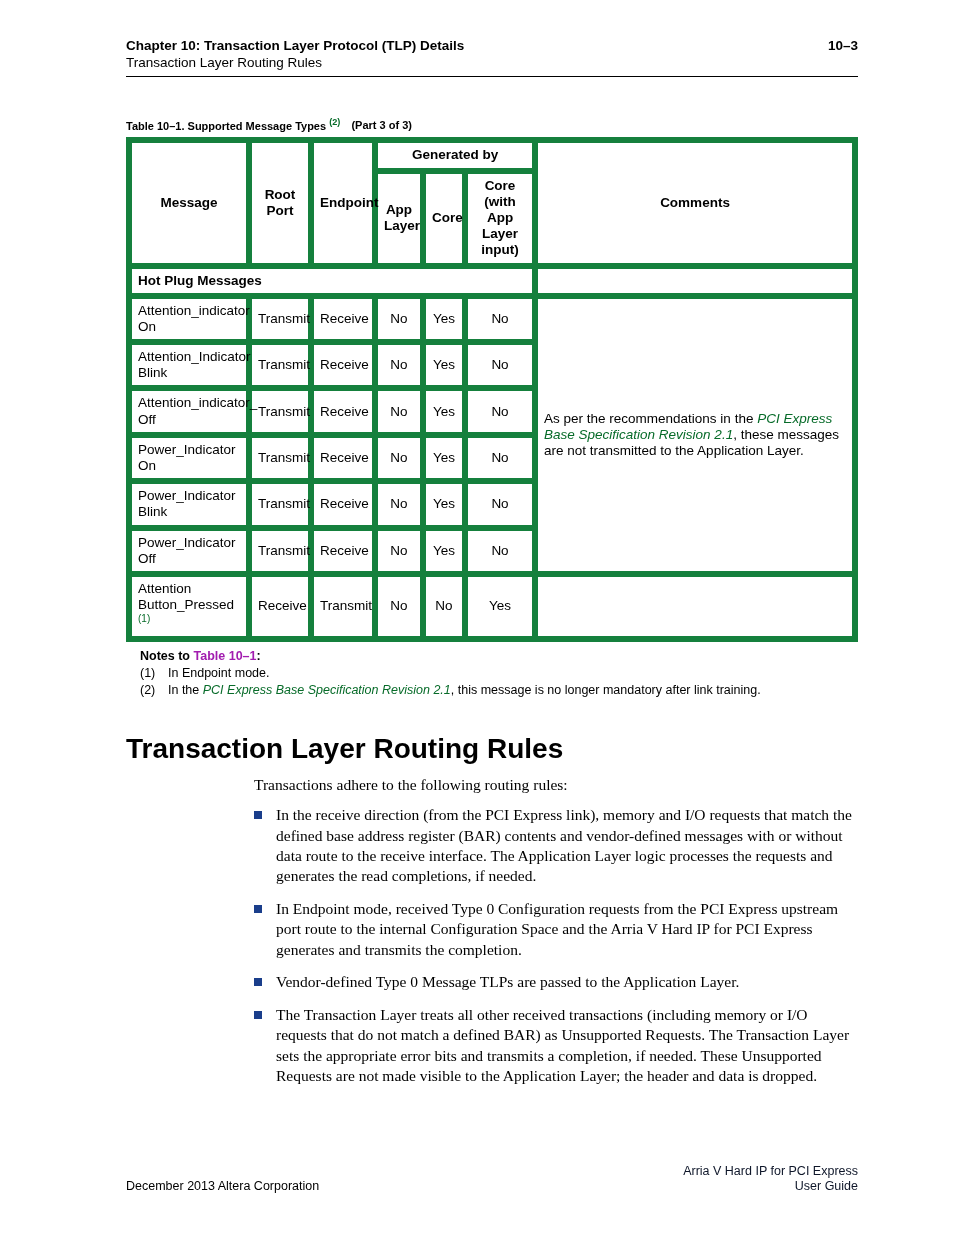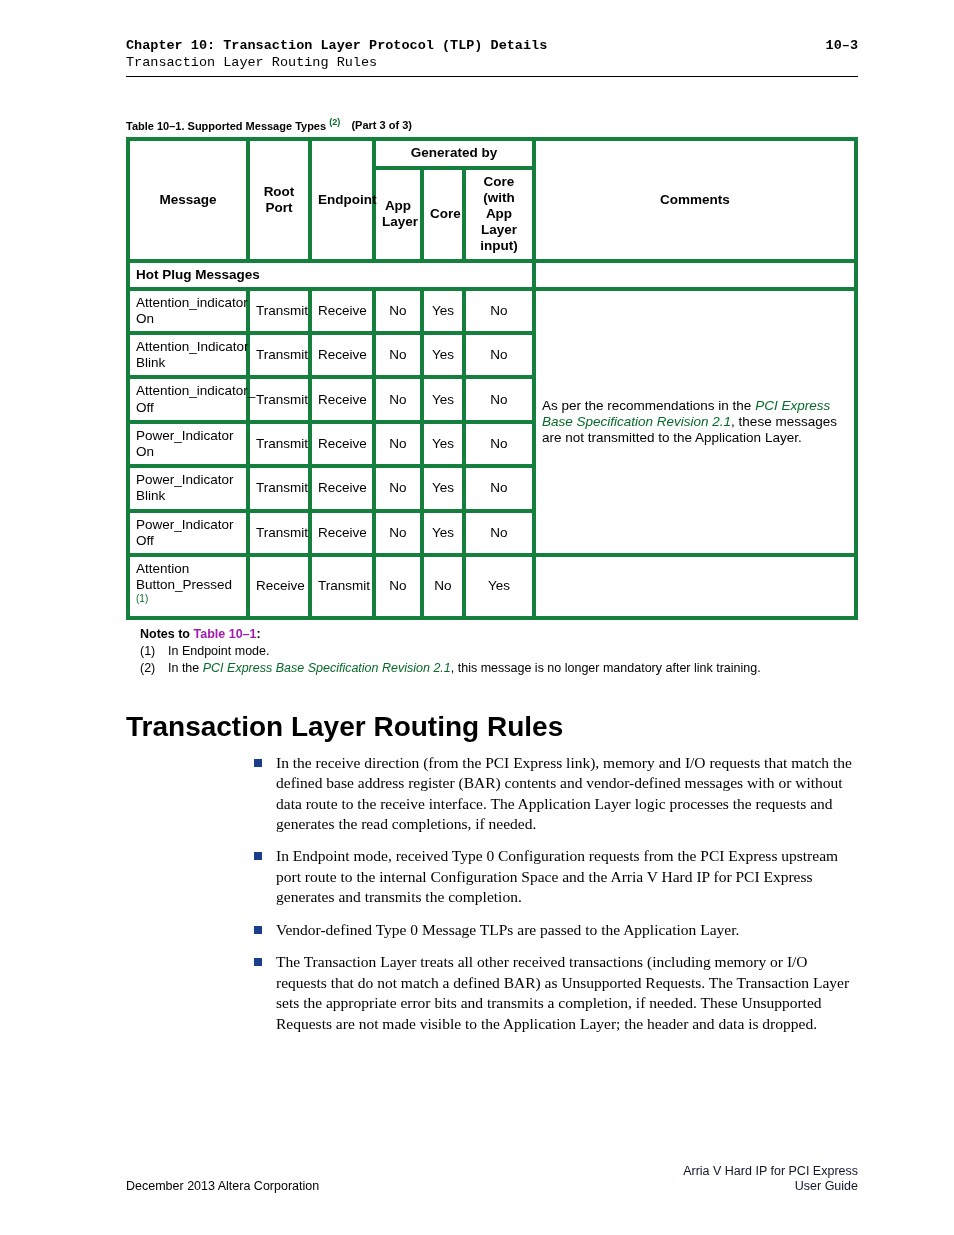--- a/index.html
+++ b/index.html
@@ -14,21 +14,21 @@
     box-sizing: border-box;
     padding: 38px 96px 0 126px;
     font-size: 15px;
   }
   * { box-sizing: border-box; }
 
   
   .header {
     display: flex;
     justify-content: space-between;
-    font-family: Liberation Mono, monospace;
+    font-family: Liberation Sans, sans-serif;
     font-stretch: condensed;
     font-size: 13.5px;
     line-height: 1.25;
   }
   .header-left .chapter { font-weight: 700; }
   .header-left .section { font-weight: 400; }
   .header-right { font-weight: 700; }
   .header-rule {
     border: none;
     border-top: 1px solid #000;
@@ -50,21 +50,21 @@
   
   table.spec {
     border-collapse: collapse;
     width: 100%;
     table-layout: fixed;
     font-family: "Arial Narrow", Arial, sans-serif;
     font-stretch: condensed;
     font-size: 13.5px;
   }
   table.spec th, table.spec td {
-    border: 4px solid #15803d;
+    border: 6px solid #15803d;
     padding: 4px 6px;
     vertical-align: middle;
     line-height: 1.2;
   }
   table.spec th {
     font-weight: 700;
     text-align: center;
     vertical-align: middle;
   }
   table.spec td { text-align: left; }
@@ -282,20 +282,21 @@
     <div class="note-num">(2)</div>
     <div class="note-text">
       <span>In the </span><span class="spec-link">PCI Express Base Specification Revision 2.1</span><span>, this message is no longer mandatory after link training.</span>
     </div>
   </div>
 </div>
 
 <h2 class="section-head">Transaction Layer Routing Rules</h2>
 
 <div class="body">
+  <p class="intro">Transactions adhere to the following routing rules:</p>
   <ul class="rules">
     <li>In the receive direction (from the PCI Express link), memory and I/O requests that match the defined base address register (BAR) contents and vendor-defined messages with or without data route to the receive interface. The Application Layer logic processes the requests and generates the read completions, if needed.</li>
     <li>In Endpoint mode, received Type 0 Configuration requests from the PCI Express upstream port route to the internal Configuration Space and the Arria  V Hard IP for PCI Express generates and transmits the completion.</li>
     <li>Vendor-defined Type 0 Message TLPs are passed to the Application Layer.</li>
     <li>The Transaction Layer treats all other received transactions (including memory or I/O requests that do not match a defined BAR) as Unsupported Requests. The Transaction Layer sets the appropriate error bits and transmits a completion, if needed. These Unsupported Requests are not made visible to the Application Layer; the header and data is dropped.</li>
   </ul>
 </div>
 
 <div class="footer">
   <div class="left">December 2013   Altera Corporation</div>

